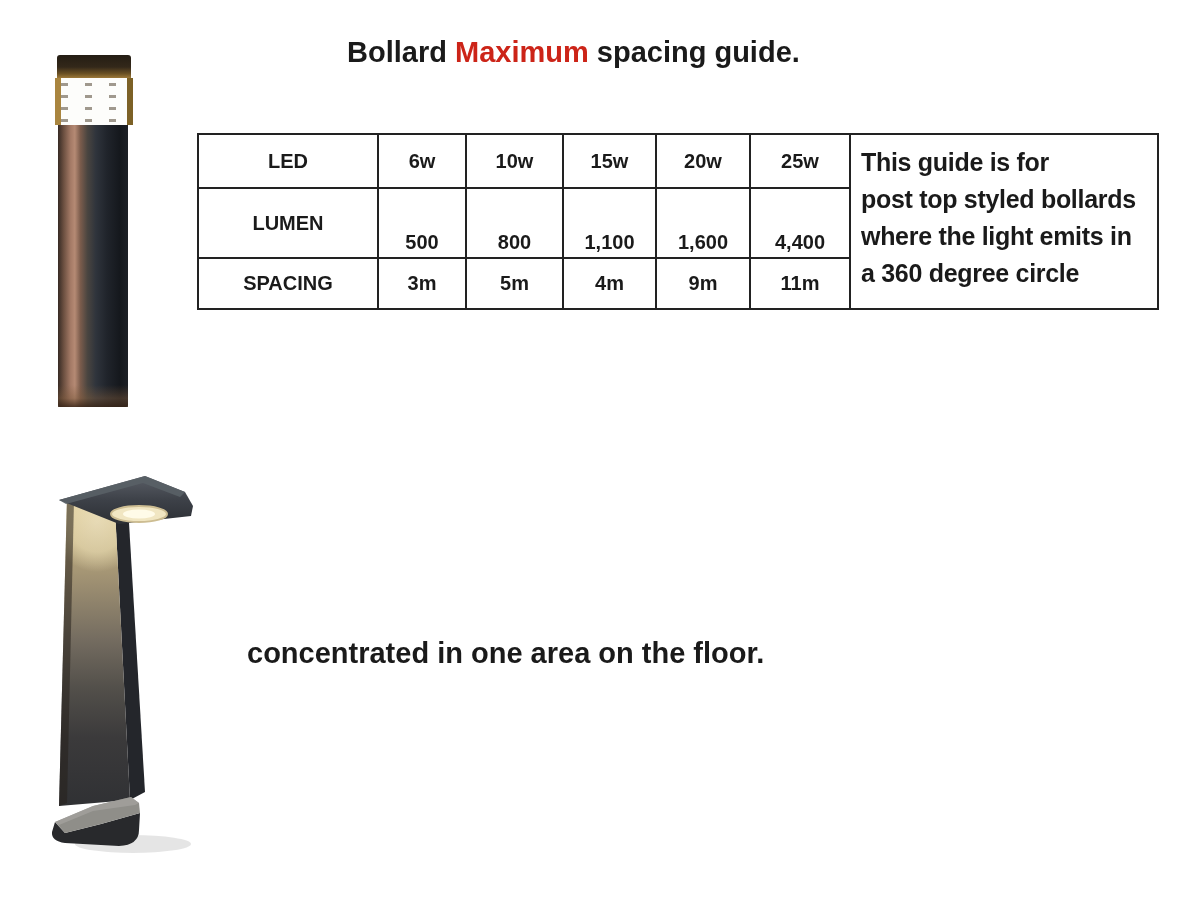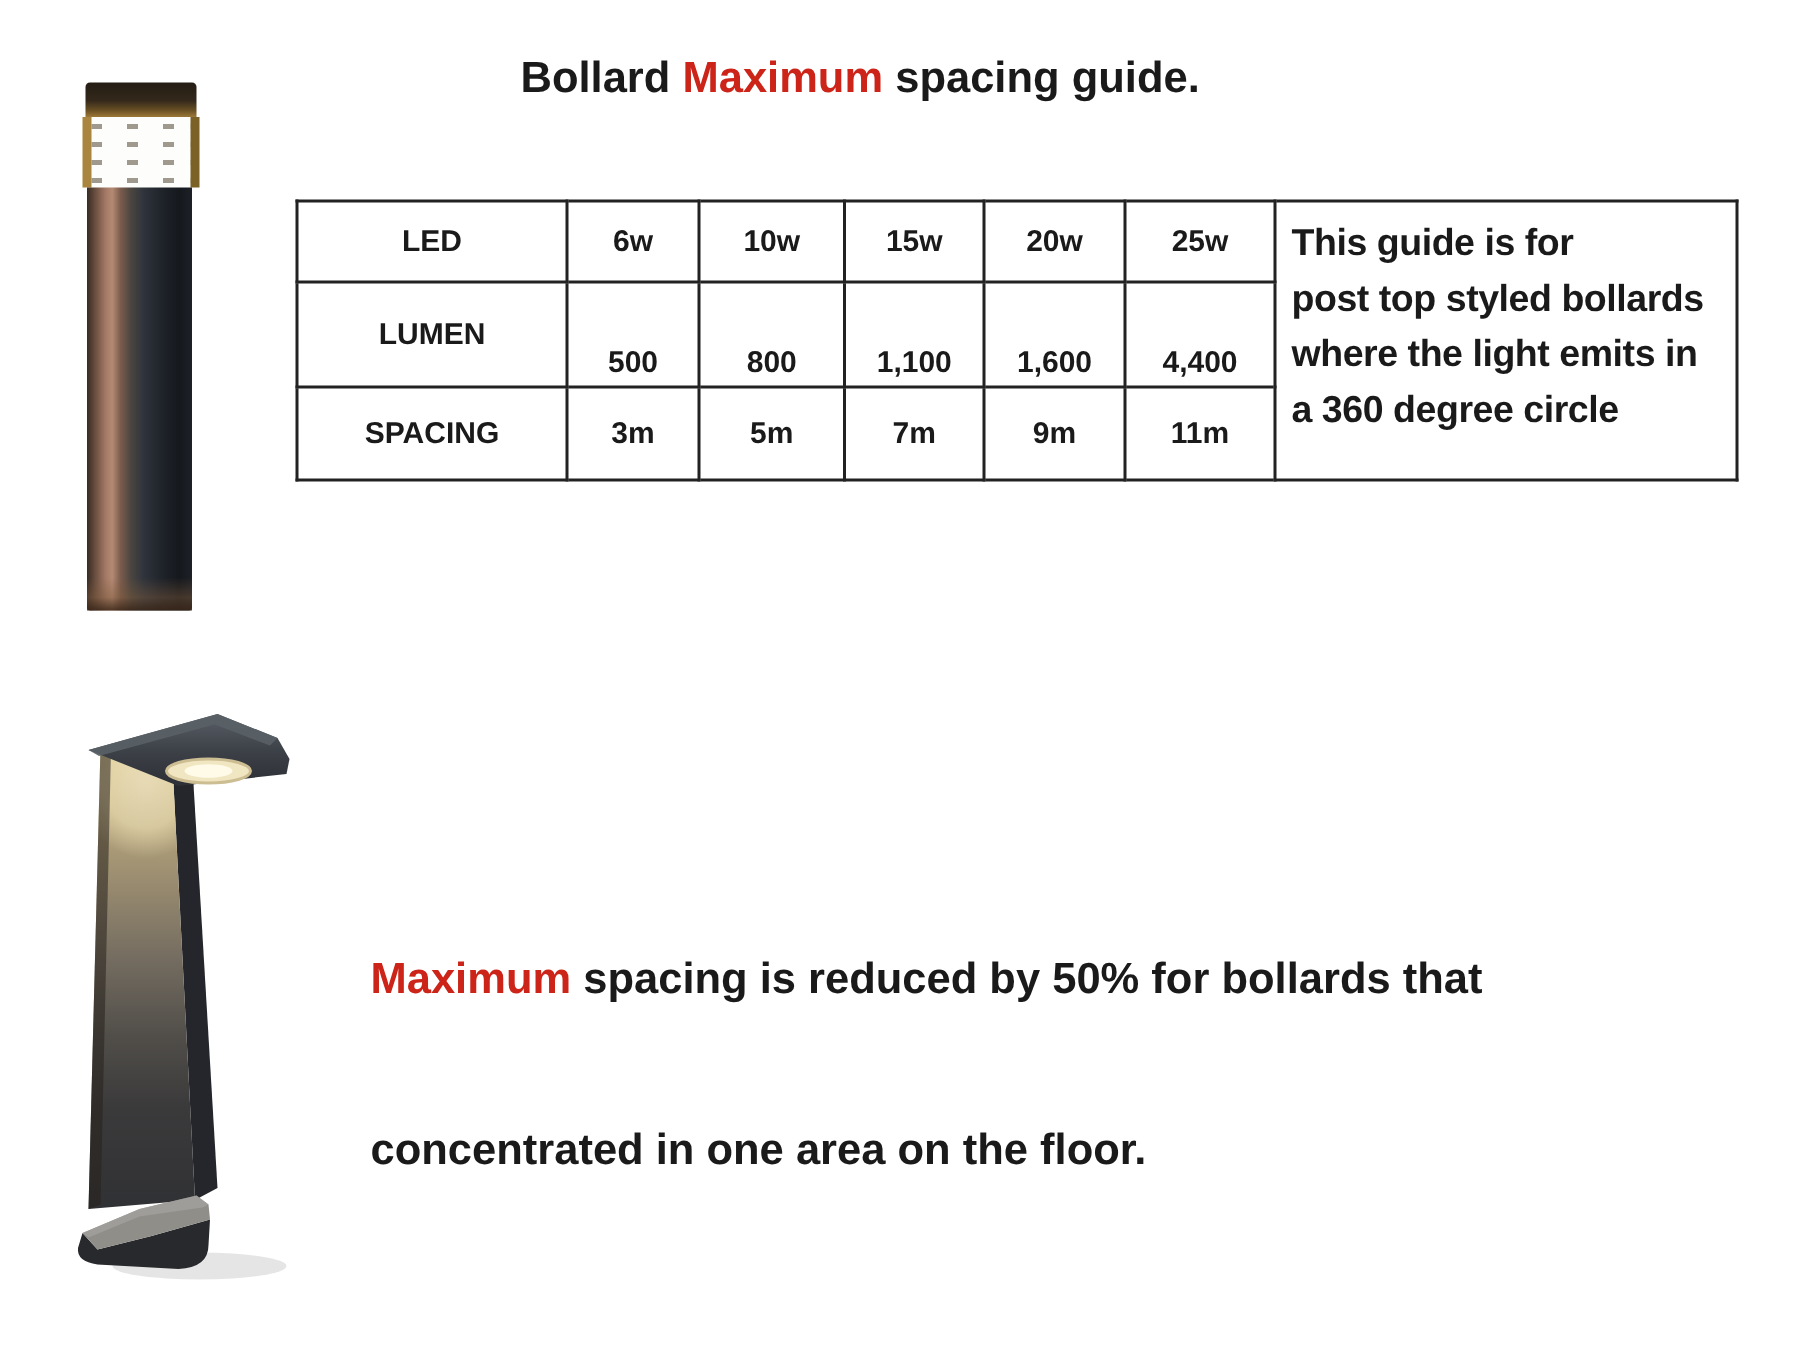--- a/index.html
+++ b/index.html
@@ -37,21 +37,21 @@
     background: #ffffff;
     text-align: center;
     vertical-align: middle;
     font-size: 20px;
     font-weight: bold;
     padding: 0;
     overflow: visible;
   }
   .guide-table tr.r1 { height: 54px; }
   .guide-table tr.r2 { height: 70px; }
-  .guide-table tr.r3 { height: 62px; }
+  .guide-table tr.r3 { height: 51px; }
   .guide-table td.vbottom { vertical-align: bottom; padding-bottom: 3px; }
   .guide-table td.note-cell {
     text-align: left;
     vertical-align: top;
     padding: 9px 4px 12px 10px;
     font-size: 25px;
     line-height: 37px;
     letter-spacing: -0.3px;
     white-space: nowrap;
   }
@@ -159,21 +159,21 @@
       <td class="vbottom">500</td>
       <td class="vbottom">800</td>
       <td class="vbottom">1,100</td>
       <td class="vbottom">1,600</td>
       <td class="vbottom">4,400</td>
     </tr>
     <tr class="r3">
       <td>SPACING</td>
       <td>3m</td>
       <td>5m</td>
-      <td>7m</td>
+      <td>4m</td>
       <td>9m</td>
       <td>11m</td>
     </tr>
   </tbody>
     </table>
 
   <svg class="bollard-down-light" viewBox="0 0 180 390" xmlns="http://www.w3.org/2000/svg">
     <defs>
       <linearGradient id="postGrad" x1="0" y1="0" x2="0" y2="1">
         <stop offset="0" stop-color="#d8c490"></stop>
@@ -222,17 +222,16 @@
     </g>
 
     <g>
       <path d="M20,352 L17,362 Q16,371 30,373 L84,376 Q104,375 104,360 L105,343 L66,354 L30,363 Z" fill="#28292c"></path>
       <path d="M20,352 L58,336 L96,327 L104,333 L105,343 L66,354 L30,363 Z" fill="#8f8e89"></path>
       <path d="M20,352 L58,336 L96,327 L104,333 L100,335 L58,341 L24,355 Z" fill="#a5a4a0" opacity="0.7"></path>
     </g>
   </svg>
 
   <div class="footnote">
-    <div><span class="red">Maximum</span><span> spacing is reduced by 50% for bollards that</span></div>
     <div>concentrated in one area on the floor.</div>
   </div>
 
 </div>
 
 </body></html>

